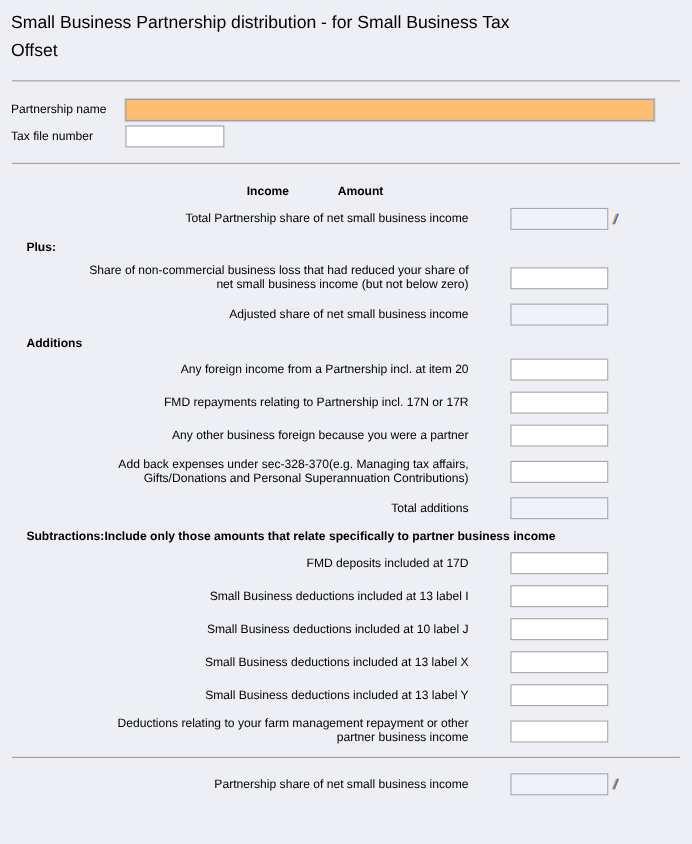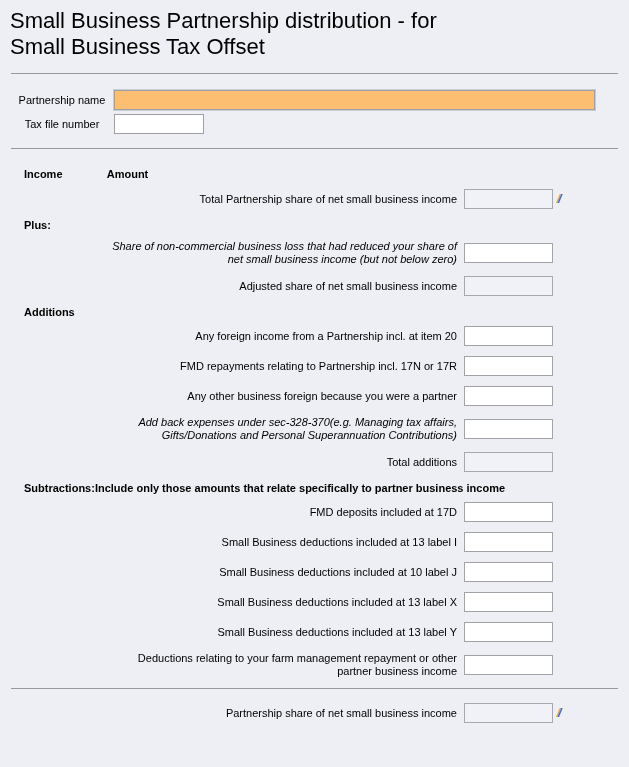--- a/index.html
+++ b/index.html
@@ -2,53 +2,53 @@
 <html><head>
 <meta charset="utf-8">
 <style>
   html,body { margin:0; padding:0; }
   body {
     width:629px; height:767px; overflow:hidden;
     background:#edeff5; color:#000;
     font-family:"Liberation Sans", sans-serif; font-size:11px;
   }
   .title {
-    font-size:22px; font-weight:400; line-height:26px;
+    font-size:16px; font-weight:400; line-height:26px;
     margin:8px 10px 0 10px; max-width:472px;
   }
   .divider { border:none; border-top:1px solid #9a9a9e; margin:0 11px; }
   .divider.d1 { margin-top:13px; }
   .divider.d3 { margin:10px 11px 14px 11px; }
 
   
   .top-fields { padding:16px 0 10px 0; }
   .tf-row { display:flex; align-items:center; margin:0 0 4px 10px; }
-  .tf-label { width:104px; text-align:center; margin-right:0; white-space:nowrap; }
+  .tf-label { width:104px; text-align:left; margin-right:0; white-space:nowrap; }
   .tf-input {
     height:18px; border:1px solid #9fa0a4; background:#fff;
     font-family:inherit; font-size:11px; padding:0 3px; box-sizing:content-box;
   }
   .tf-input.name { width:473px; background:#fcbe71; box-shadow:0 0 0 1px #c9ccd4; }
   .tf-input.tfn  { width:82px; }
 
   
-  .hdr-row { display:flex; justify-content:flex-start; align-items:flex-end;
+  .hdr-row { display:flex; justify-content:center; align-items:flex-end;
              margin:19px 36px 9px 24px; font-weight:bold; }
   .amount-hdr { width:130px; text-align:center; }
   .sec { font-weight:bold; margin-left:24px; }
   .sec.plus { margin:5px 0 9px 24px; }
   .sec.additions { margin:3px 0 8px 24px; }
   .sec.subtractions { margin:2px 0 8px 24px; }
 
   
-  .frow { display:flex; align-items:center; margin:0 76px 10px 0; position:relative; }
+  .frow { display:flex; align-items:center; margin:0 76px 10px 0; position:relative;gap:31px; }
   .lbl { flex:1; text-align:right; padding-right:7px; line-height:13px; }
   .lbl.b { font-weight:normal; }
   .lbl .inner { display:inline-block; text-align:right; }
-  .w360 .inner { max-width:360px;font-style:italic; }
+  .w360 .inner { max-width:360px; }
   .w330 .inner { max-width:330px; }
   .box {
     width:83px; height:18px; flex:none;
     border:1px solid #a2a3a8; background:#fff;
     font-family:inherit; font-size:11px; padding:0 2px; box-sizing:content-box;
   }
   .box.ro { background:#f0f2f7; border-color:#a7a8ad; }
   .slash {
     position:absolute; left:100%; margin-left:5px; top:50%; transform:translateY(-52%);
     font-weight:bold; font-style:italic; font-size:13px;

